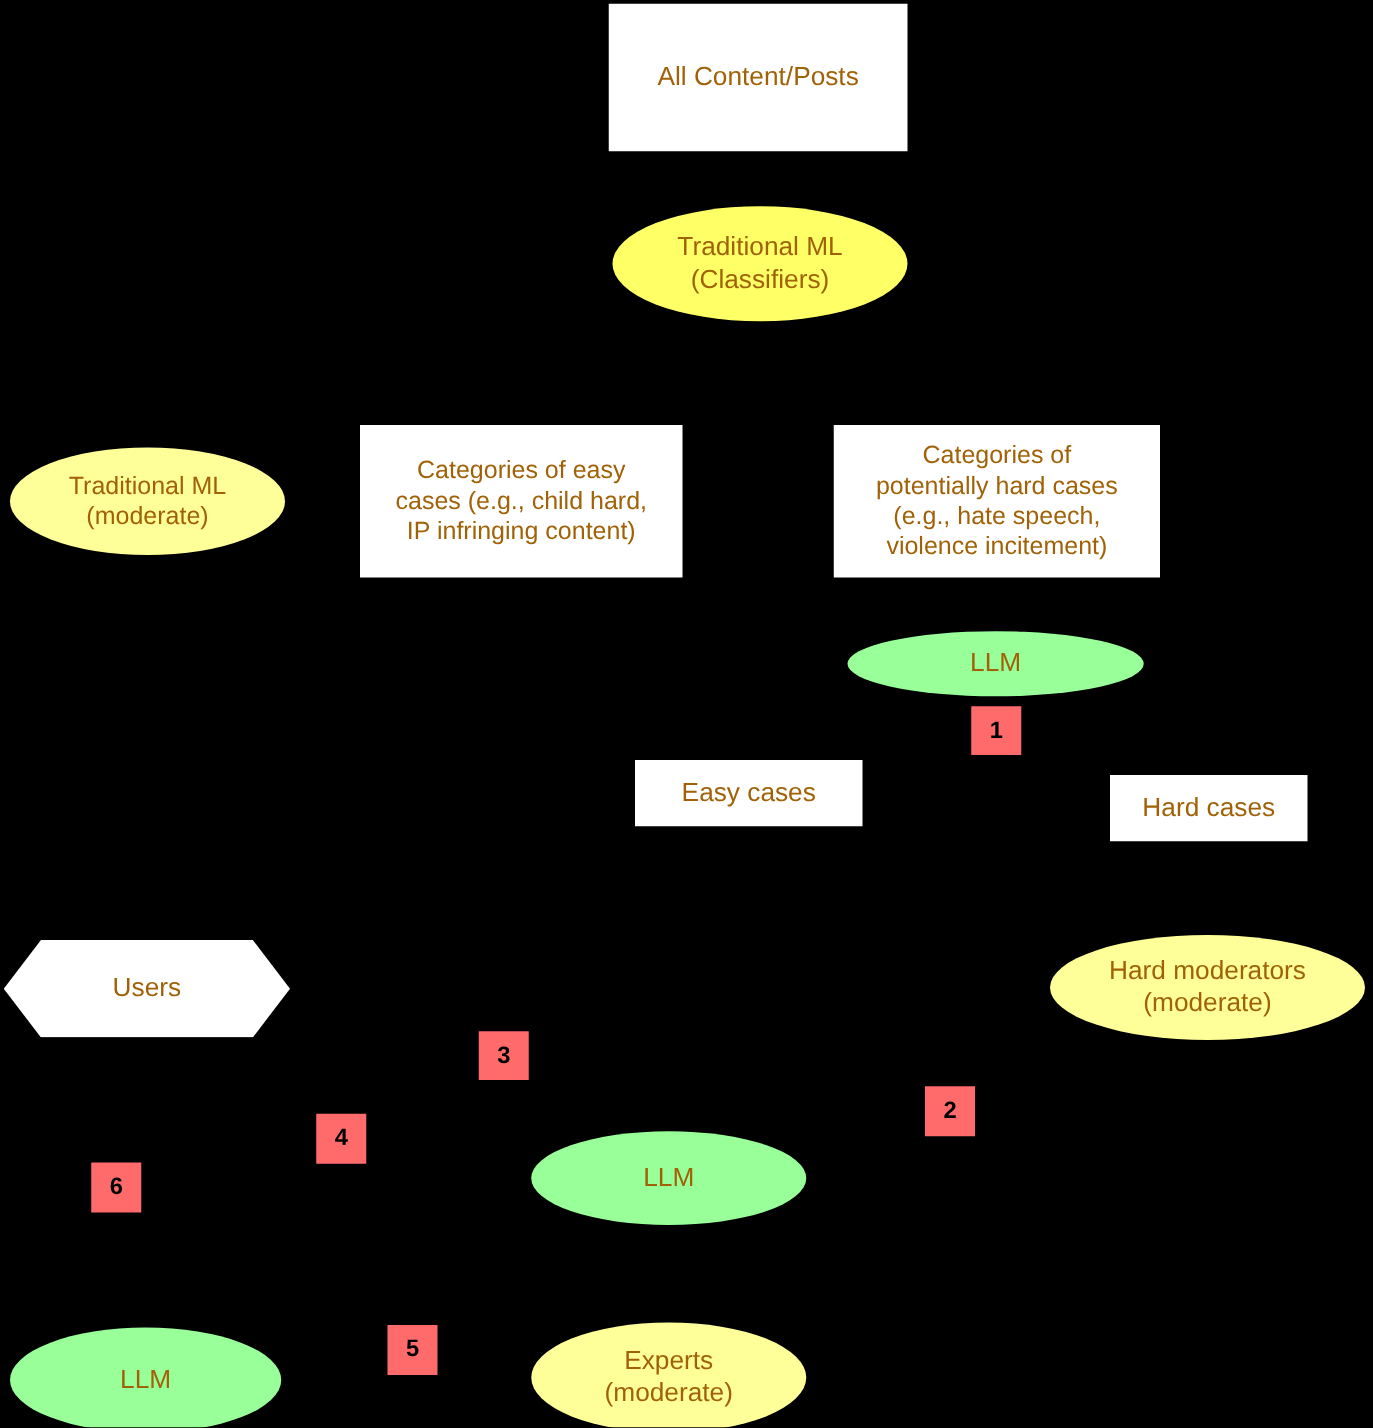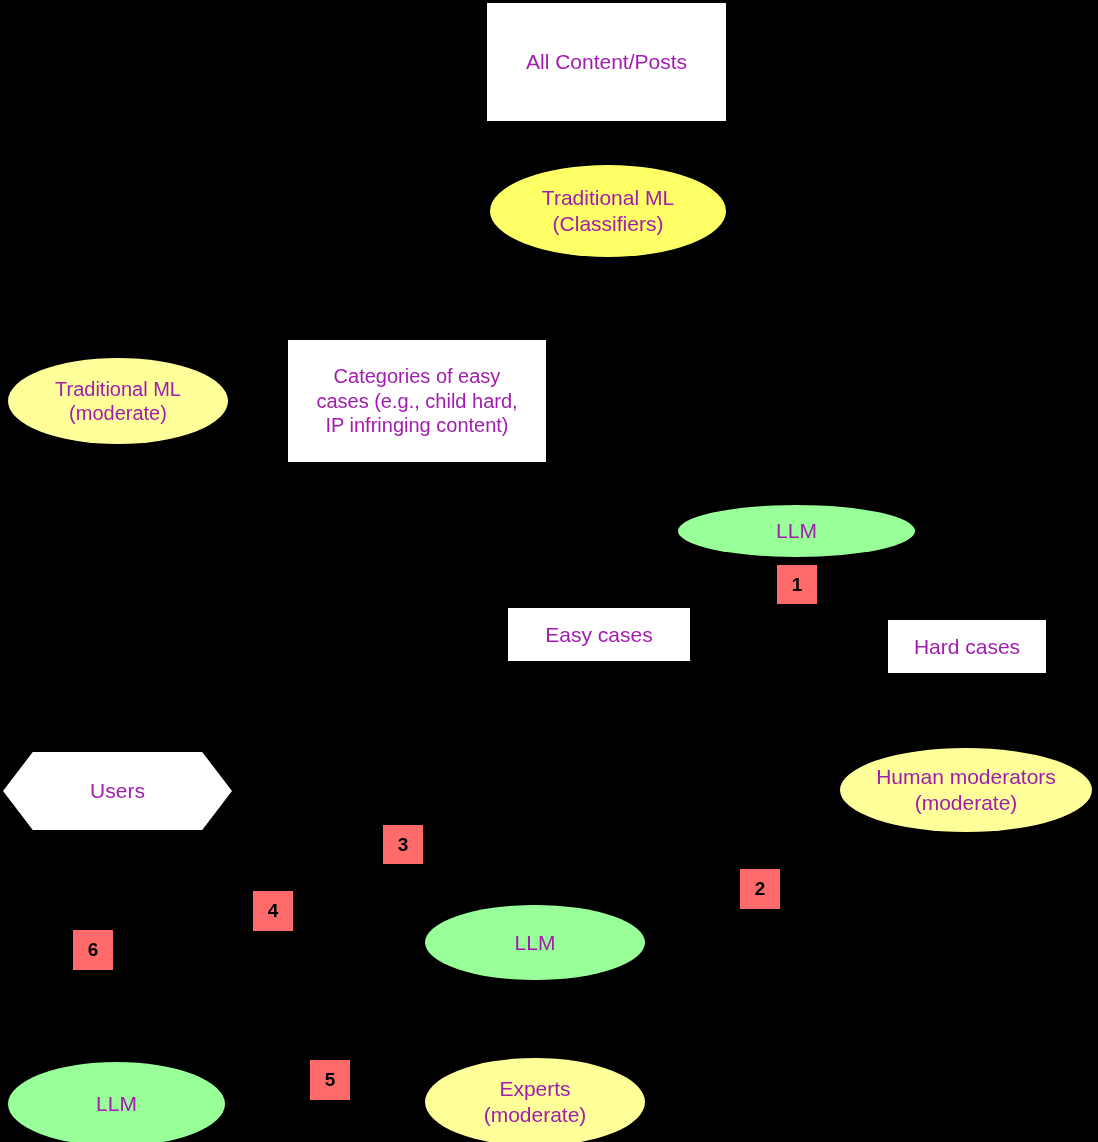--- a/index.html
+++ b/index.html
@@ -16,21 +16,21 @@
     overflow: hidden;
     font-family: "Liberation Sans", sans-serif;
   }
   .node {
     position: absolute;
     box-sizing: border-box;
     display: flex;
     align-items: center;
     justify-content: center;
     text-align: center;
-    color: #a21caf;
+    color: #a16207;
     line-height: 1.22;
     white-space: pre-line;
   }
   .rect {
     background: #FFFFFF;
   }
   .ellipse {
     border-radius: 50%;
   }
   .yellow-bright { background: #FFFF66; }
@@ -65,30 +65,34 @@
   <div class="node ellipse yellow-bright t21" style="left:490px; top:165px; width:236px; height:92px;">Traditional ML
 (Classifiers)</div>
 
   <div class="node ellipse yellow-soft t20" style="left:8px; top:358px; width:220px; height:86px;">Traditional ML
 (moderate)</div>
 
   <div class="node rect t20" style="left:288px; top:340px; width:258px; height:122px;">Categories of easy
 cases (e.g., child hard,
 IP infringing content)</div>
 
+  <div class="node rect t20" style="left:667px; top:340px; width:261px; height:122px;">Categories of
+potentially hard cases
+(e.g., hate speech,
+violence incitement)</div>
 
   <div class="node ellipse green t21" style="left:678px; top:505px; width:237px; height:52px;">LLM</div>
 
   <div class="node rect t21" style="left:508px; top:608px; width:182px; height:53px;">Easy cases</div>
 
   <div class="node rect t21" style="left:888px; top:604px; width:158px; height:53px;margin-top:16px;">Hard cases</div>
 
   <div class="node hexagon t21" style="left:3px; top:752px; width:229px; height:78px;">Users</div>
 
-  <div class="node ellipse yellow-soft t21" style="left:840px; top:748px; width:252px; height:84px;">Human moderators
+  <div class="node ellipse yellow-soft t21" style="left:840px; top:748px; width:252px; height:84px;">Hard moderators
 (moderate)</div>
 
   <div class="node ellipse green t21" style="left:425px; top:905px; width:220px; height:75px;">LLM</div>
 
   <div class="node ellipse green t21" style="left:8px; top:1062px; width:217px; height:84px;">LLM</div>
 
   <div class="node ellipse yellow-soft t21" style="left:425px; top:1058px; width:220px; height:88px;">Experts
 (moderate)</div>
 
   <div class="badge" style="left:777px; top:565px; width:40px; height:39px;">1</div>

